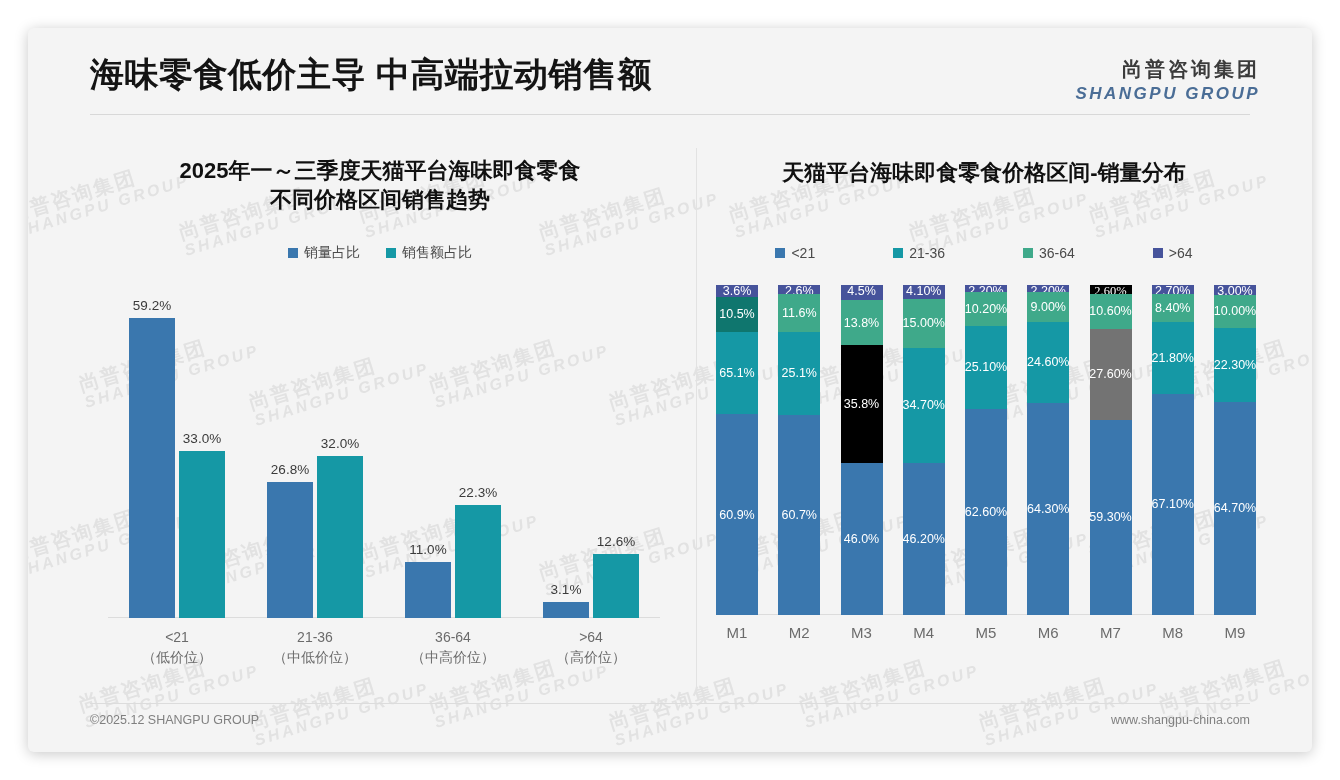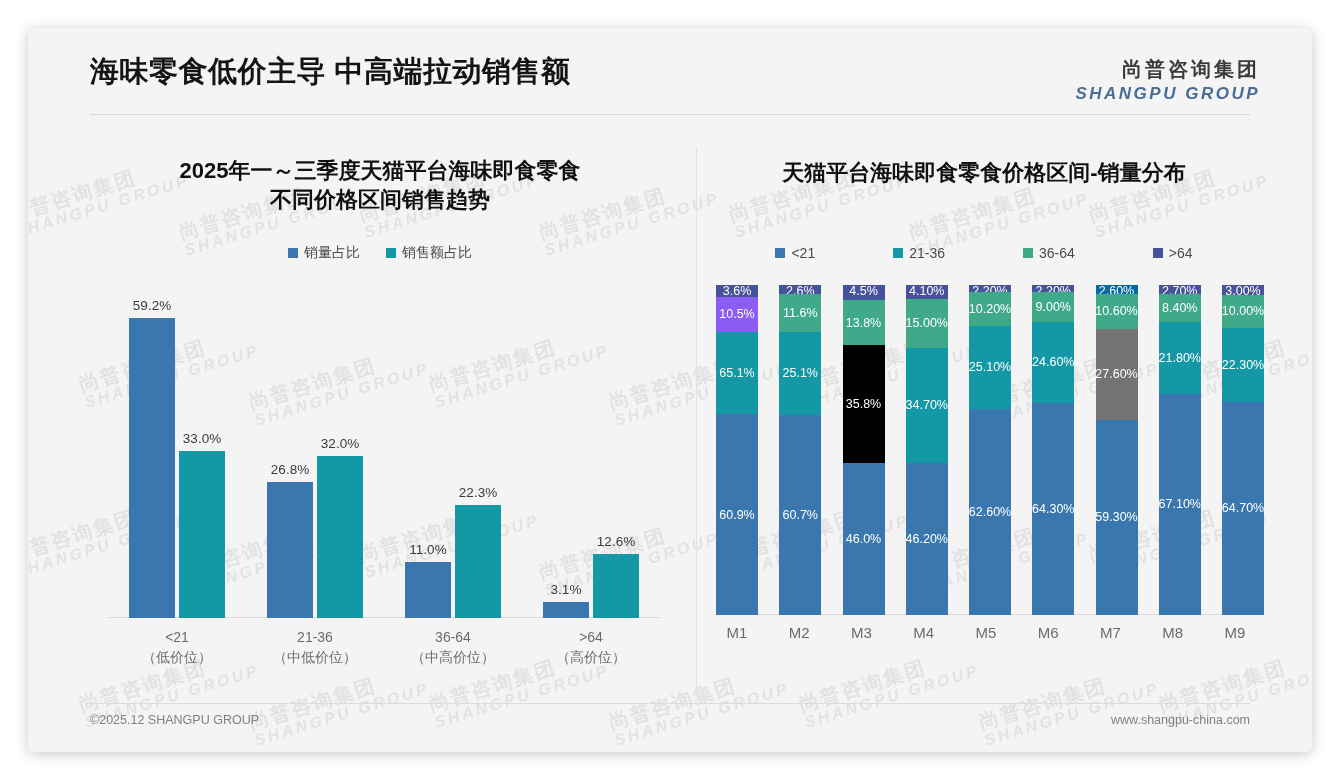--- a/index.html
+++ b/index.html
@@ -27,21 +27,21 @@
     white-space:nowrap;
     line-height:1.05;
     font-weight:700;
   }
   .wm .l1{font-size:20px;letter-spacing:2px;display:block;}
   .wm .l2{font-size:16px;letter-spacing:3px;display:block;font-style:italic;}
   
   .header{position:absolute;left:0;top:0;width:100%;height:92px;z-index:3;}
   .title{
     position:absolute;left:62px;top:24px;
-    font-size:29px;font-weight:700;color:#141414;letter-spacing:.5px;text-align:right;
+    font-size:34px;font-weight:700;color:#141414;letter-spacing:.5px;text-align:right;
   }
   .brand{position:absolute;right:52px;top:28px;text-align:right;}
   .brand .cn{font-size:20px;font-weight:700;color:#3b3b3b;letter-spacing:3px;display:block;}
   .brand .en{font-size:17px;font-weight:700;font-style:italic;color:#4a6d96;letter-spacing:2.5px;display:block;margin-top:1px;}
   .hrule{position:absolute;left:62px;top:86px;width:1160px;height:1px;background:#d8d8d8;z-index:3;}
   
   .panel{position:absolute;top:110px;height:570px;z-index:2;}
   .panel-left{left:62px;width:580px;}
   .panel-right{left:676px;width:560px;}
   .vdivider{position:absolute;left:668px;top:120px;width:1px;height:545px;background:#e2e2e2;z-index:2;}
@@ -67,21 +67,21 @@
   .gbar .vlabel{
     position:absolute;left:50%;transform:translateX(-50%);
     bottom:100%;margin-bottom:5px;
     font-size:13.5px;color:#3b3b3b;white-space:nowrap;
   }
   .gcats{display:flex;justify-content:space-around;margin-left:18px;margin-right:10px;margin-top:9px;}
   .gcat{width:100px;text-align:center;font-size:14px;color:#6b6b6b;line-height:1.45;}
   
   .sbar-plot{
     position:relative;margin-top:24px;height:330px;
-    margin-left:12px;
+    margin-left:12px;margin-right:8px;
     display:flex;align-items:flex-end;justify-content:space-between;
   }
   .sbar-axis{position:absolute;left:0;right:0;bottom:0;height:1px;background:#dcdcdc;}
   .sbar{position:relative;width:42px;height:100%;display:flex;flex-direction:column;}
   .seg{position:relative;width:100%;display:flex;align-items:center;justify-content:center;}
   .seg span{
     font-size:12.5px;color:#ffffff;white-space:nowrap;
     position:absolute;left:50%;transform:translateX(-50%);
   }
   .seg.thin span{top:-1px;}
@@ -322,21 +322,21 @@
           <span>&gt;64</span>
         </div>
       </div>
     <div class="sbar-plot" id="sbar-plot">
       <div class="sbar-axis"></div>
     <div class="sbar">
           <div class="sbar-wrap" style="display: flex; flex-direction: column;">
             <div class="seg thin" style="height: 3.6%; background: rgb(70, 83, 155);">
               <span>3.6%</span>
             </div>
-            <div class="seg" style="height: 10.5%; background: #8b5cf6;">
+            <div class="seg" style="height: 10.5%; background: #0f766e;">
               <span>10.5%</span>
             </div>
             <div class="seg" style="height: 25%; background: rgb(21, 152, 165);">
               <span>65.1%</span>
             </div>
             <div class="seg" style="height: 60.9%; background: rgb(58, 119, 174);">
               <span>60.9%</span>
             </div>
           </div>
         </div>
@@ -415,21 +415,21 @@
             <div class="seg" style="height: 24.6%; background: rgb(21, 152, 165);">
               <span>24.60%</span>
             </div>
             <div class="seg" style="height: 64.3%; background: rgb(58, 119, 174);">
               <span>64.30%</span>
             </div>
           </div>
         </div>
         <div class="sbar">
           <div class="sbar-wrap" style="display: flex; flex-direction: column;">
-            <div class="seg thin" style="height: 2.6%; background: #0369a1;">
+            <div class="seg thin" style="height: 2.6%; background: #000000; font-family: Liberation Serif, serif;">
               <span>2.60%</span>
             </div>
             <div class="seg" style="height: 10.6%; background: rgb(63, 169, 138);">
               <span>10.60%</span>
             </div>
             <div class="seg" style="height: 27.6%; background: #737373;">
               <span>27.60%</span>
             </div>
             <div class="seg" style="height: 59.3%; background: rgb(58, 119, 174);">
               <span>59.30%</span>

